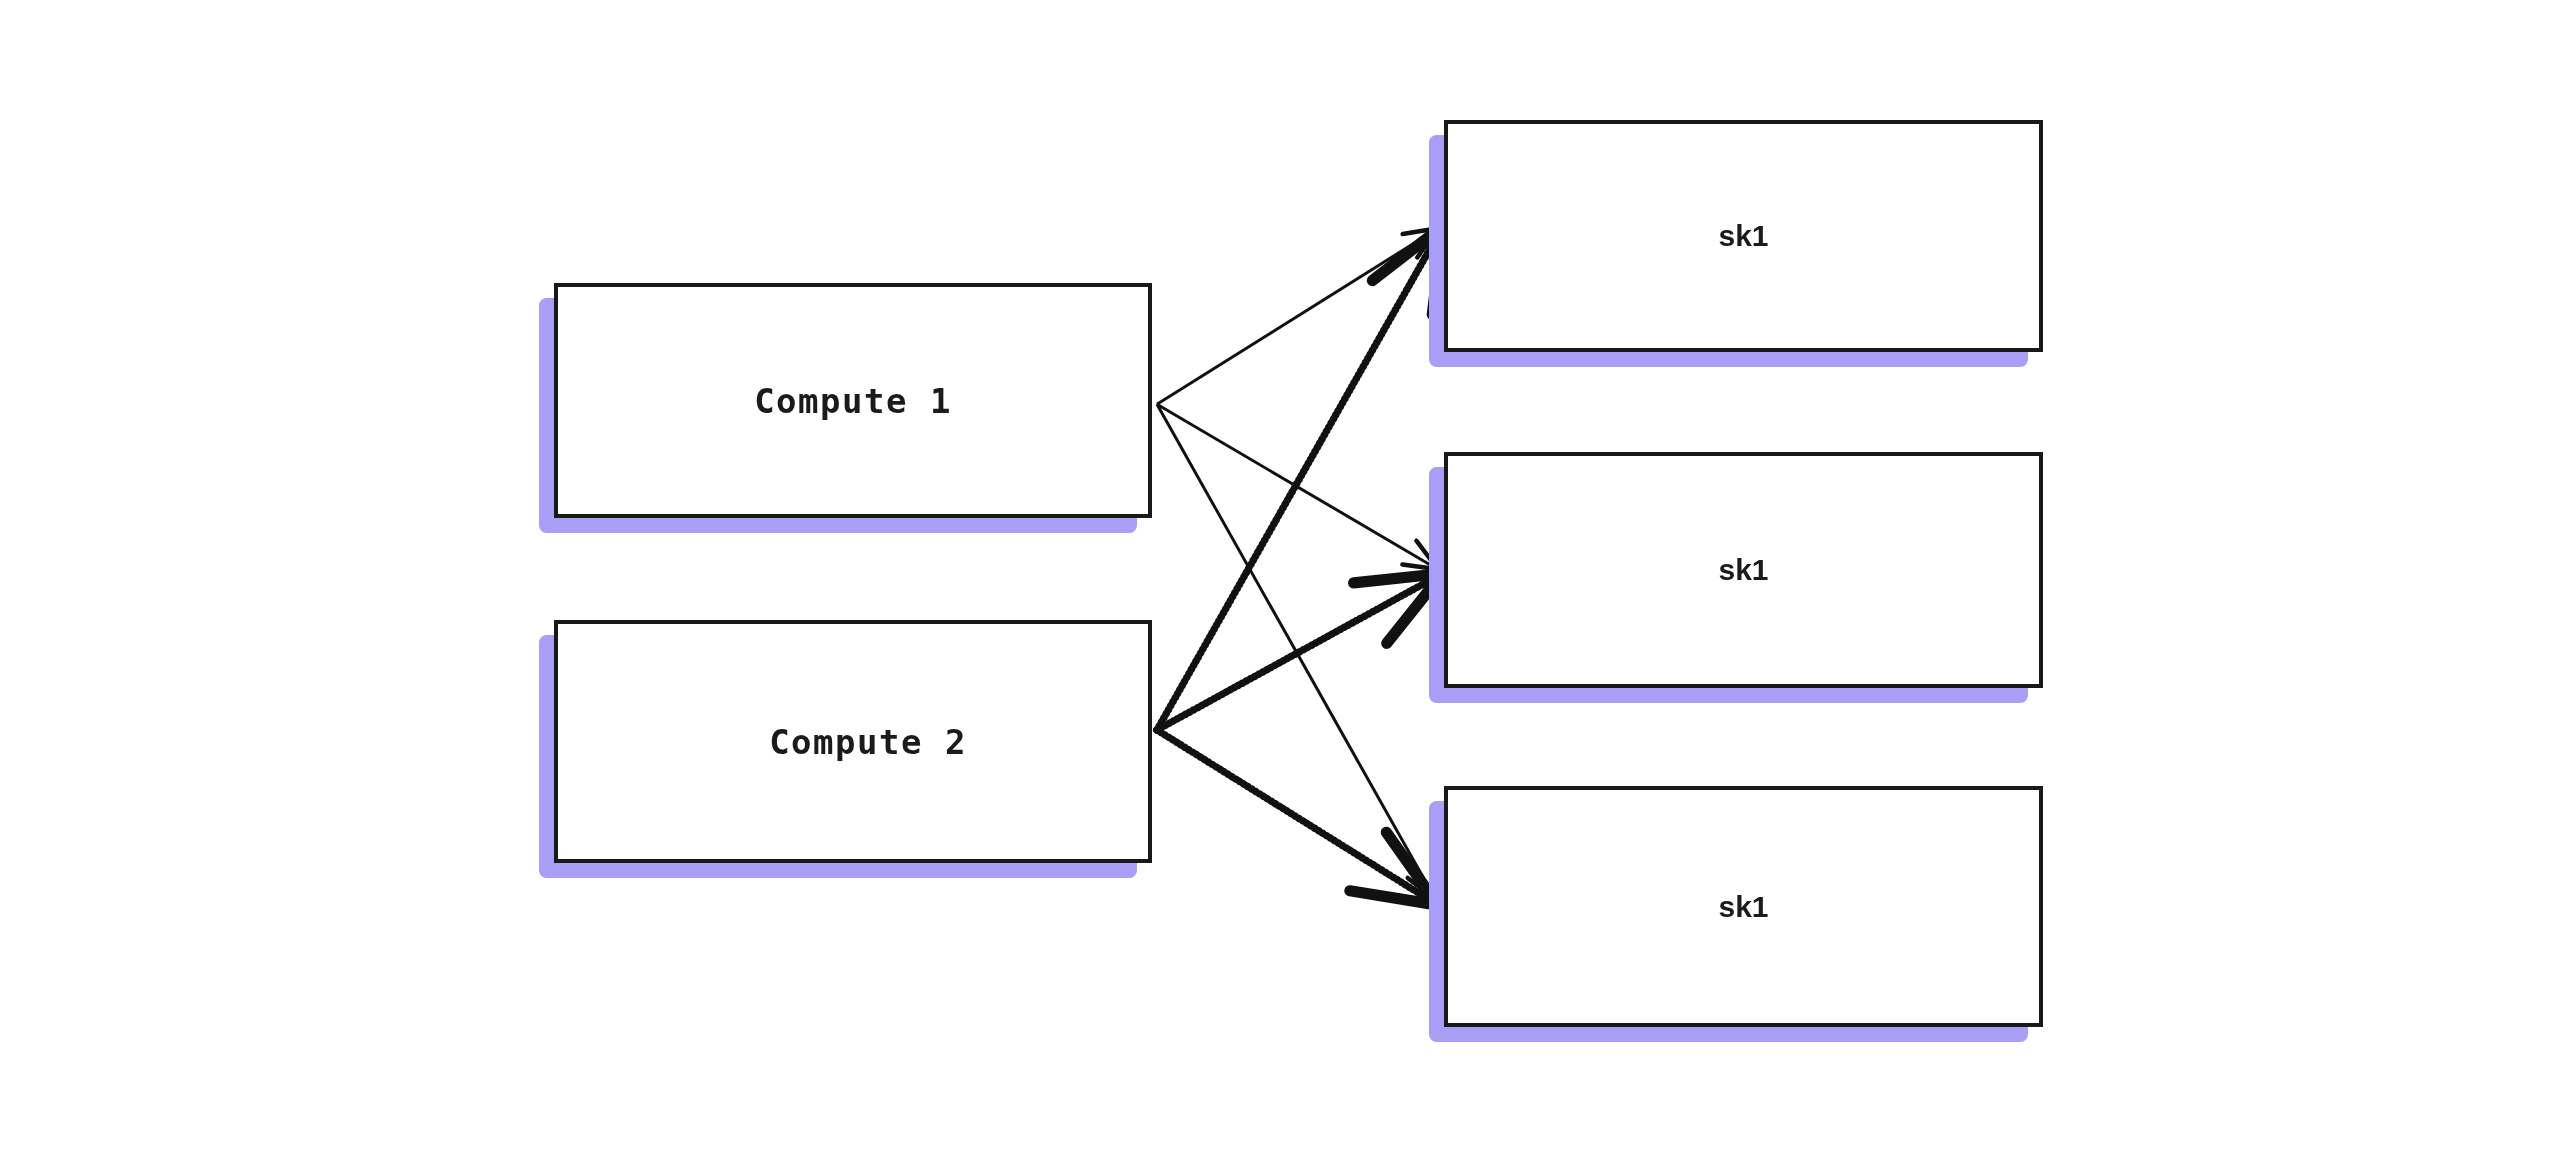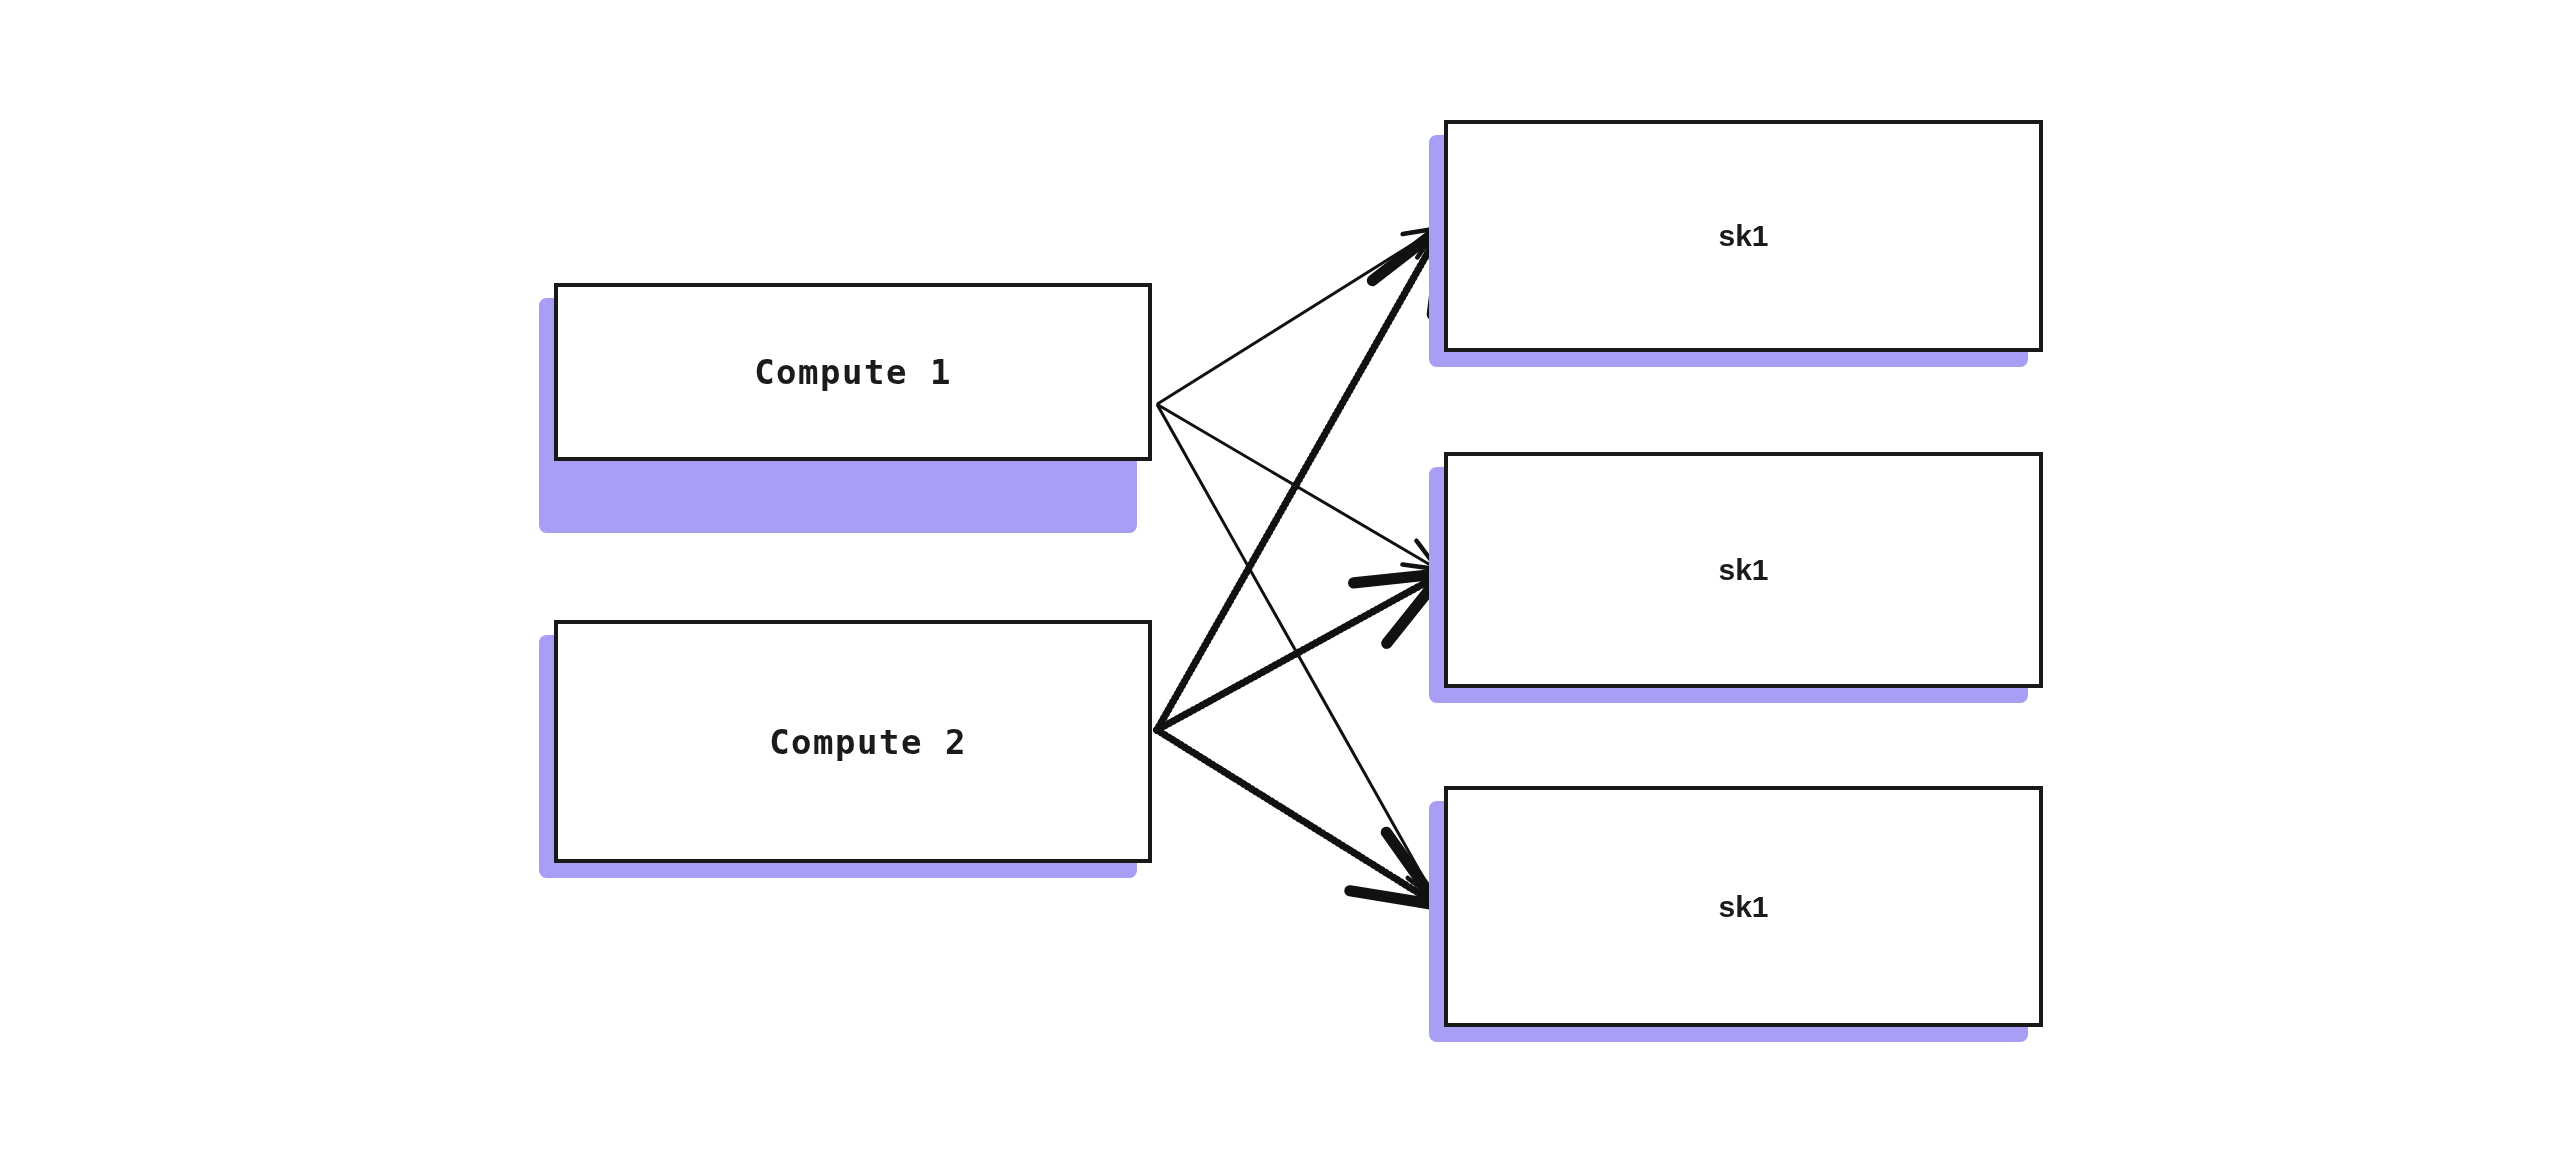--- a/index.html
+++ b/index.html
@@ -83,21 +83,21 @@
         <line x1="1545" y1="540" x2="1915.9288718854007" y2="757.9086061989951" stroke="#111111" stroke-width="4" fill="none" stroke-linecap="butt" marker-end="url(#arrowhead)"></line>
         <line x1="1545" y1="540" x2="1915.1346135200736" y2="1197.7989152744012" stroke="#111111" stroke-width="4" fill="none" stroke-linecap="butt" marker-end="url(#arrowhead)"></line>
         <line x1="1545" y1="975" x2="1921.0909978043665" y2="312.1764399009206" stroke="#111111" stroke-width="10" fill="none" stroke-linecap="round" stroke-dasharray="0.2 6" marker-end="url(#arrowhead)"></line>
         <line x1="1545" y1="975" x2="1915.7241904009159" y2="771.7308616600723" stroke="#111111" stroke-width="10" fill="none" stroke-linecap="round" stroke-dasharray="0.2 6" marker-end="url(#arrowhead)"></line>
         <line x1="1545" y1="975" x2="1910.1191799142232" y2="1202.5941837661603" stroke="#111111" stroke-width="10" fill="none" stroke-linecap="round" stroke-dasharray="0.2 6" marker-end="url(#arrowhead)"></line>
       </g>
   </svg>
 
   <div class="node" style="left: 554px; top: 283px; width: 598px; height: 235px;">
     <div class="node-shadow" style="left: -15px; top: 15px; width: 598px; height: 235px; background: rgb(169, 158, 245);"></div>
-    <div class="node-box" style="left: 0px; top: 0px; width: 598px; height: 178px; background: rgb(255, 255, 255); border-color: rgb(25, 25, 25); border-width: 4.5px;">
+    <div class="node-box" style="left: 0px; top: 0px; width: 598px; height: 235px; background: rgb(255, 255, 255); border-color: rgb(25, 25, 25); border-width: 4.5px;">
       <span class="node-label label-mono">Compute 1</span>
     </div>
   </div>
 
   <div class="node" style="left: 554px; top: 620px; width: 598px; height: 243px;">
     <div class="node-shadow" style="left: -15px; top: 15px; width: 598px; height: 243px; background: rgb(169, 158, 245);"></div>
     <div class="node-box" style="left: 0px; top: 0px; width: 598px; height: 243px; background: rgb(255, 255, 255); border-color: rgb(25, 25, 25); border-width: 4.5px; padding-left: 30px;">
       <span class="node-label label-mono">Compute 2</span>
     </div>
   </div>

